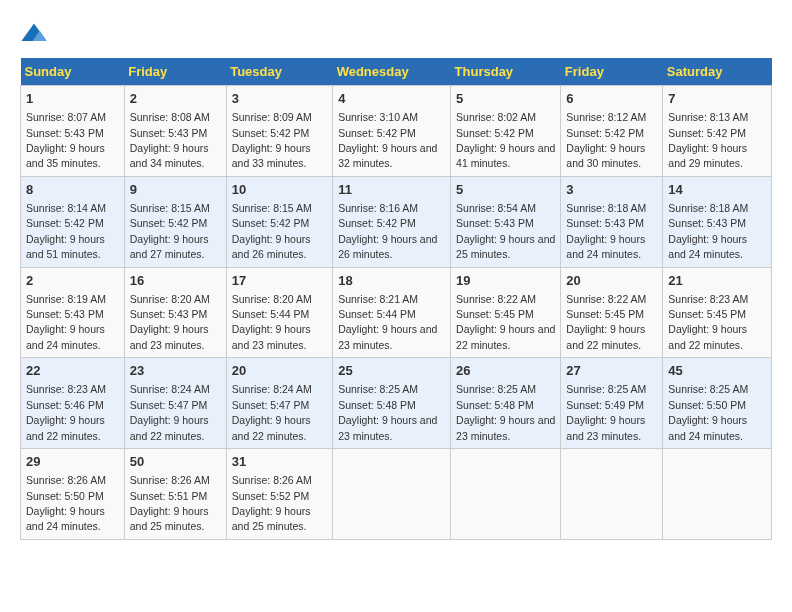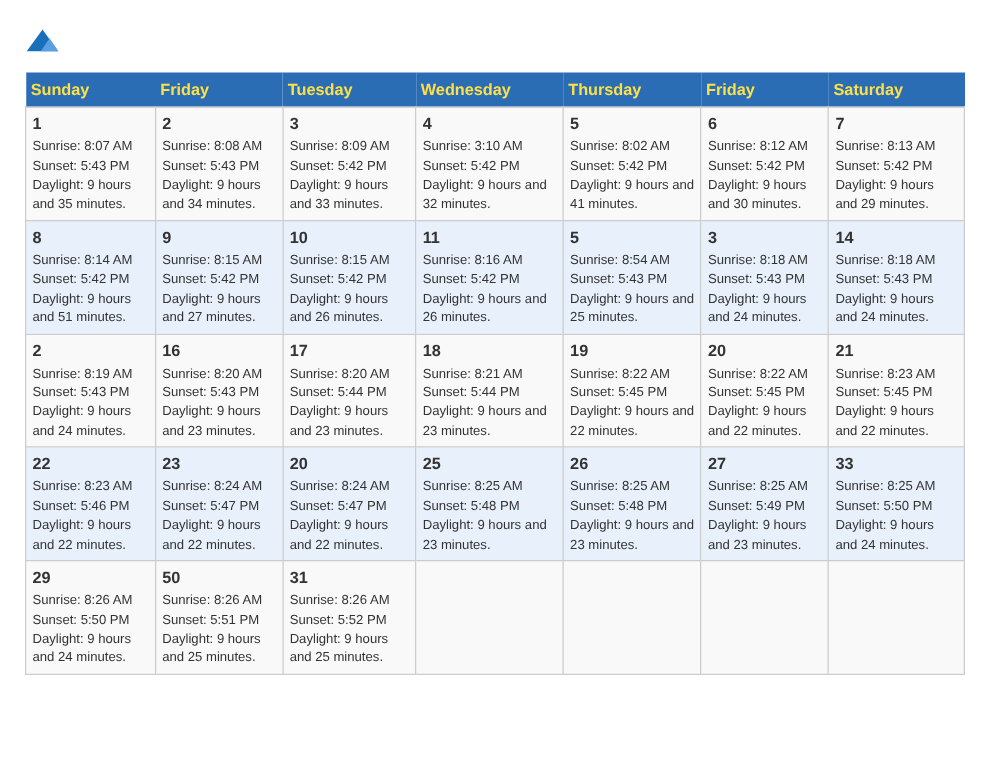--- a/index.html
+++ b/index.html
@@ -153,21 +153,21 @@
         <td><span class="day-num">20</span><span class="day-info">Sunrise: 8:22 AM</span><br><span class="day-info">Sunset: 5:45 PM</span><br><span class="day-info">Daylight: 9 hours and 22 minutes.</span></td>
         <td><span class="day-num">21</span><span class="day-info">Sunrise: 8:23 AM</span><br><span class="day-info">Sunset: 5:45 PM</span><br><span class="day-info">Daylight: 9 hours and 22 minutes.</span></td>
       </tr>
       <tr>
         <td><span class="day-num">22</span><span class="day-info">Sunrise: 8:23 AM</span><br><span class="day-info">Sunset: 5:46 PM</span><br><span class="day-info">Daylight: 9 hours and 22 minutes.</span></td>
         <td><span class="day-num">23</span><span class="day-info">Sunrise: 8:24 AM</span><br><span class="day-info">Sunset: 5:47 PM</span><br><span class="day-info">Daylight: 9 hours and 22 minutes.</span></td>
         <td><span class="day-num">20</span><span class="day-info">Sunrise: 8:24 AM</span><br><span class="day-info">Sunset: 5:47 PM</span><br><span class="day-info">Daylight: 9 hours and 22 minutes.</span></td>
         <td><span class="day-num">25</span><span class="day-info">Sunrise: 8:25 AM</span><br><span class="day-info">Sunset: 5:48 PM</span><br><span class="day-info">Daylight: 9 hours and 23 minutes.</span></td>
         <td><span class="day-num">26</span><span class="day-info">Sunrise: 8:25 AM</span><br><span class="day-info">Sunset: 5:48 PM</span><br><span class="day-info">Daylight: 9 hours and 23 minutes.</span></td>
         <td><span class="day-num">27</span><span class="day-info">Sunrise: 8:25 AM</span><br><span class="day-info">Sunset: 5:49 PM</span><br><span class="day-info">Daylight: 9 hours and 23 minutes.</span></td>
-        <td><span class="day-num">33</span><span class="day-info">Sunrise: 8:25 AM</span><br><span class="day-info">Sunset: 5:50 PM</span><br><span class="day-info">Daylight: 9 hours and 24 minutes.</span></td>
+        <td><span class="day-num">45</span><span class="day-info">Sunrise: 8:25 AM</span><br><span class="day-info">Sunset: 5:50 PM</span><br><span class="day-info">Daylight: 9 hours and 24 minutes.</span></td>
       </tr>
       <tr>
         <td><span class="day-num">29</span><span class="day-info">Sunrise: 8:26 AM</span><br><span class="day-info">Sunset: 5:50 PM</span><br><span class="day-info">Daylight: 9 hours and 24 minutes.</span></td>
         <td><span class="day-num">50</span><span class="day-info">Sunrise: 8:26 AM</span><br><span class="day-info">Sunset: 5:51 PM</span><br><span class="day-info">Daylight: 9 hours and 25 minutes.</span></td>
         <td><span class="day-num">31</span><span class="day-info">Sunrise: 8:26 AM</span><br><span class="day-info">Sunset: 5:52 PM</span><br><span class="day-info">Daylight: 9 hours and 25 minutes.</span></td>
         <td class="empty"></td>
         <td class="empty"></td>
         <td class="empty"></td>
         <td class="empty"></td>
       </tr>

